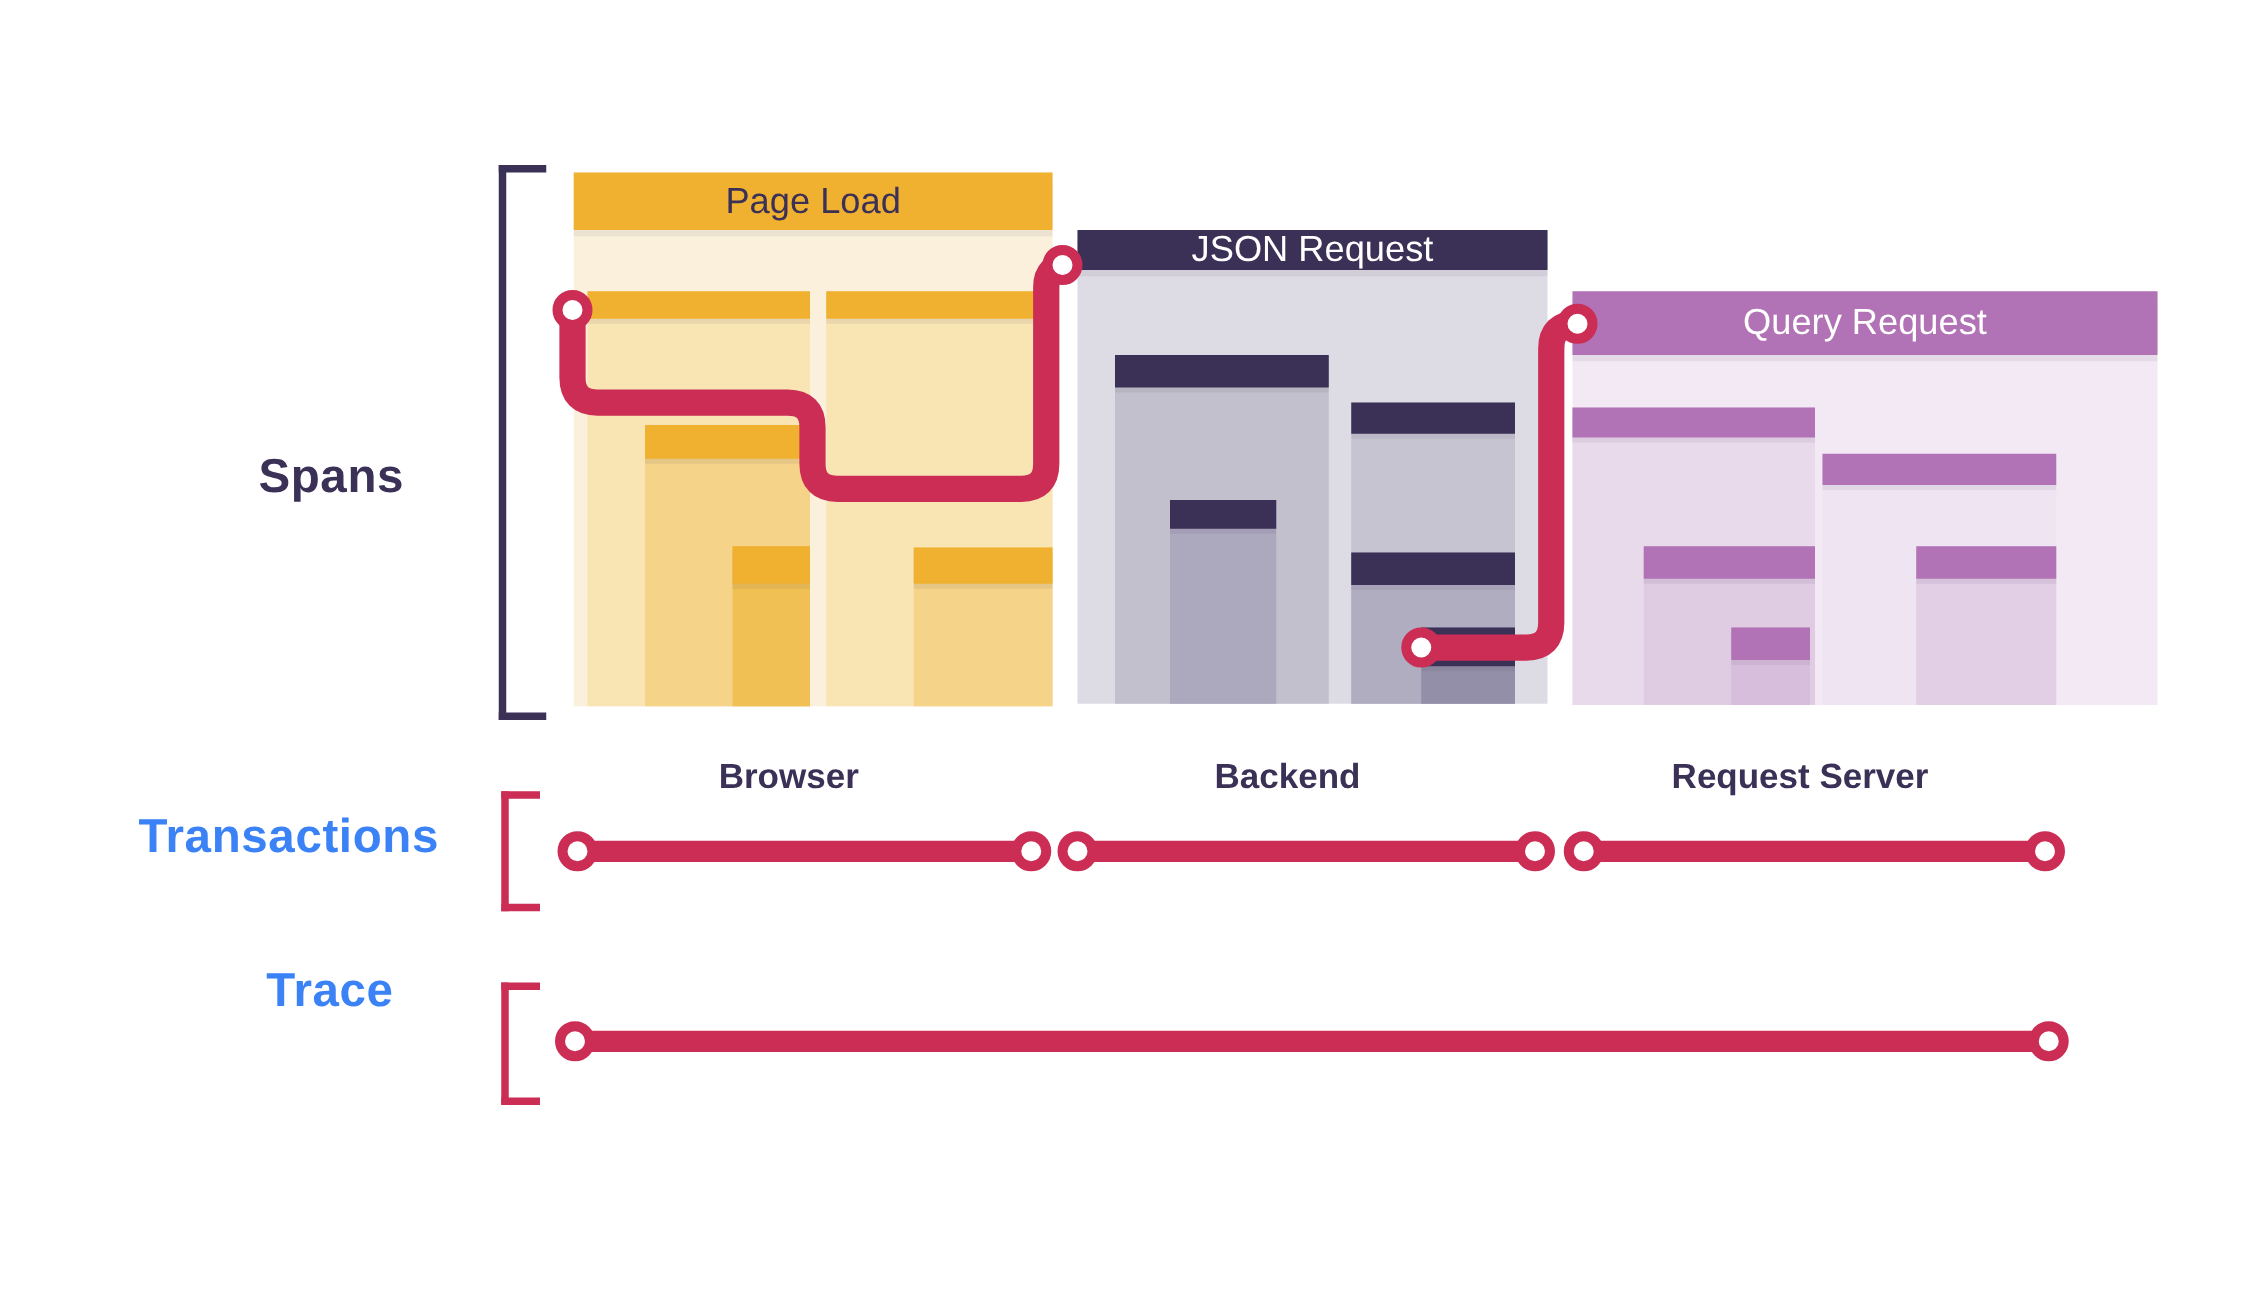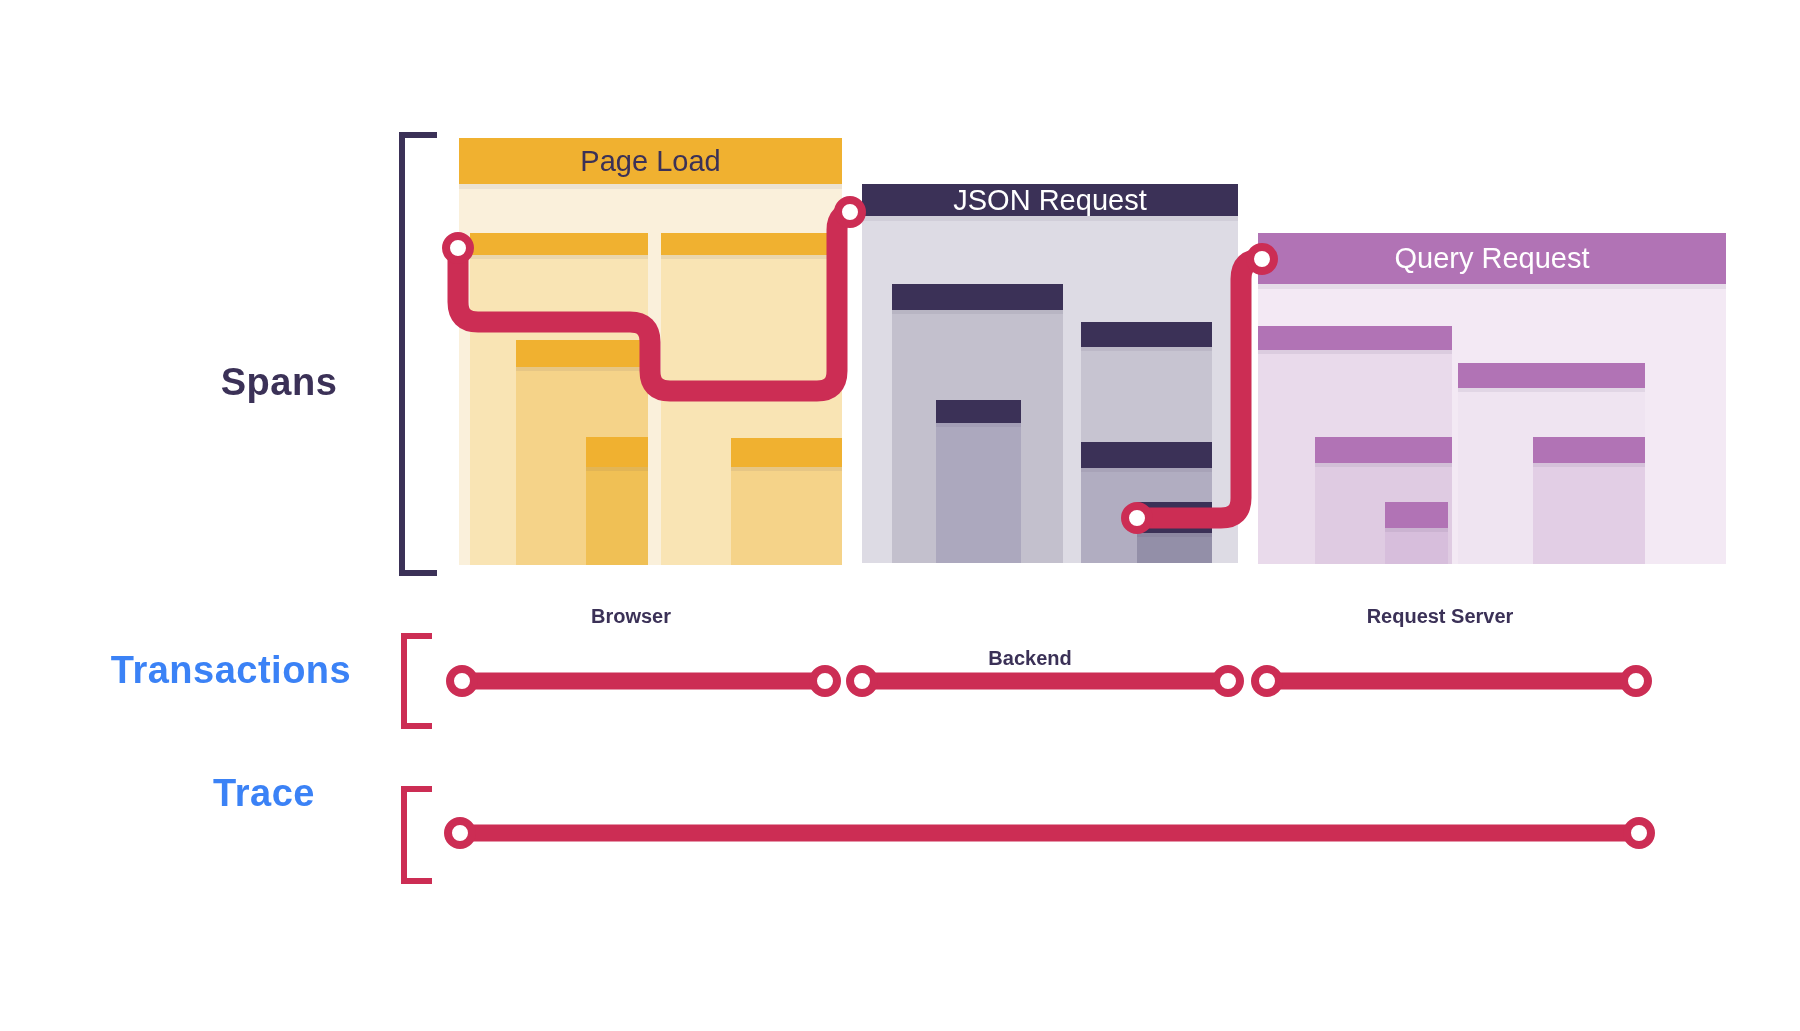--- a/index.html
+++ b/index.html
@@ -67,31 +67,31 @@
   .db-b2 .bh {height:25px;background:#B173B5;}
   .db-b1a{left:57px; top:204px;width:137px;height:127px;background:#DFCBE2;}
   .db-b1a .bh{height:26px;background:#B173B5;}
   .db-b2a{left:275px;top:204px;width:112px;height:127px;background:#E2CEE5;}
   .db-b2a .bh{height:26px;background:#B173B5;}
   .db-b1b{left:127px;top:269px;width:63px; height:62px;background:#D7BEDC;}
   .db-b1b .bh{height:26px;background:#B173B5;}
   
   .caption{
     position:absolute;transform:translateX(-50%);
-    font-size:20px;font-weight:700;color:#3B3157;white-space:nowrap;top:605px;
+    font-size:28px;font-weight:700;color:#3B3157;white-space:nowrap;top:605px;
   }
   
   .overlay{position:absolute;left:0;top:0;pointer-events:none;}
 </style>
 </head>
 <body>
 
 <div class="canvas">
 
-  <div class="side-label navy-text" style="left:279px;top:382px;text-align:center;">Spans</div>
+  <div class="side-label navy-text" style="left:265px;top:382px;text-align:center;">Spans</div>
   <div class="side-label red-text" style="left:231px;top:670px;">Transactions</div>
   <div class="side-label red-text" style="left:264px;top:793px;">Trace</div>
 
   <div class="bracket spans-bracket"></div>
   <div class="bracket tx-bracket"></div>
   <div class="bracket trace-bracket"></div>
 
   <div class="panel panel-page-load">
     <div class="box pl-b1 dotted-gold">
         <div class="bh"></div>
@@ -149,21 +149,21 @@
       </div>
     <div class="box db-b1b">
         <div class="bh"></div>
       </div>
     <div class="phead">
       <span>Query Request</span>
     </div>
   </div>
 
   <div class="caption" style="left:631px;">Browser</div>
-  <div class="caption" style="left:1030px;margin-top:42px;">Backend</div>
+  <div class="caption" style="left:1030px;">Backend</div>
   <div class="caption" style="left:1440px;">Request Server</div>
 
   <svg class="overlay" width="1800" height="1031" viewBox="0 0 1800 1031">
 
     <path d="M458 250 V302 Q458 322 478 322 H630 Q650 322 650 342 V371 Q650 391 670 391 H817 Q837 391 837 371 V230 Q837 212 855 212" fill="none" stroke="#CC2D54" stroke-width="21"></path>
 
     <path d="M1137 518 H1221 Q1241 518 1241 498 V279 Q1241 259 1261 259" fill="none" stroke="#CC2D54" stroke-width="21"></path>
 
     <line x1="462" y1="681" x2="825" y2="681" stroke="#CC2D54" stroke-width="17"></line>
     <line x1="862" y1="681" x2="1228" y2="681" stroke="#CC2D54" stroke-width="17"></line>

